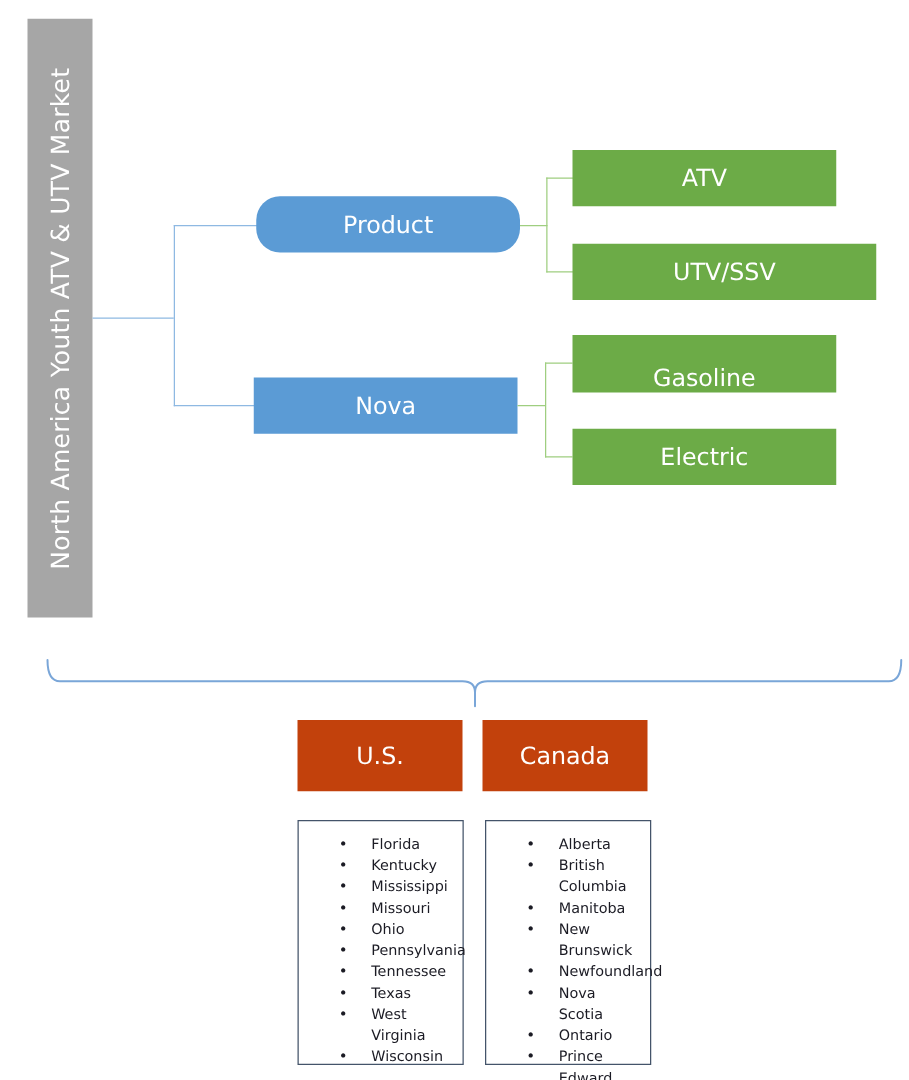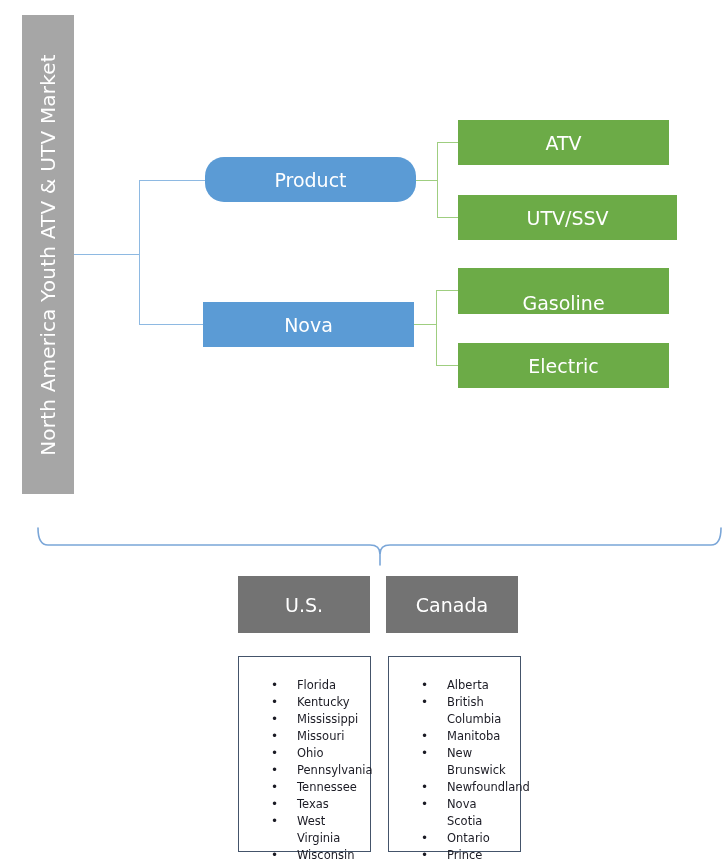--- a/index.html
+++ b/index.html
@@ -45,21 +45,21 @@
     align-items: center;
     justify-content: center;
     color: #ffffff;
     font-size: 19px;
     font-family: "DejaVu Sans", sans-serif;
     text-align: center;
     box-sizing: border-box;
   }
   .node.blue { background: #5b9bd5; }
   .node.green { background: #6cab47; }
-  .node.navy { background: #737373; }
+  .node.navy { background: #c2410c; }
   
   .conn {
     position: absolute;
     background: #8eb9e2;
   }
   .conn.h { height: 1px; }
   .conn.v { width: 1px; }
   .conn-green {
     position: absolute;
     background: #9fce80;
@@ -74,21 +74,21 @@
     width: 697px;
     height: 52px;
     pointer-events: none;
   }
   
   .list-panel {
     position: absolute;
     border: 1px solid #44546a;
     background: #ffffff;
     box-sizing: border-box;
-    padding: 20px 6px 8px 10px;
+    padding: 10px 6px 8px 10px;
   }
   .list-panel ul {
     margin: 0;
     padding: 0 0 0 22px;
     list-style: none;
   }
   .list-panel li {
     position: relative;
     color: #1b1b24;
     font-size: 11.5px;
@@ -132,21 +132,21 @@
   </div>
 
   <div class="conn-green h" style="left:416px; top:180px; width:22px;"></div>
   <div class="conn-green v" style="left:437px; top:142px; height:76px;"></div>
   <div class="conn-green h" style="left:437px; top:142px; width:22px;"></div>
   <div class="conn-green h" style="left:437px; top:217px; width:22px;"></div>
 
   <div class="node green" style="left:458px; top:120px; width:211px; height:45px;">
     <span>ATV</span>
   </div>
-  <div class="node green" style="left:458px; top:195px; width:219px; height:45px;">
+  <div class="node green" style="left:458px; top:195px; width:243px; height:45px;">
     <span>UTV/SSV</span>
   </div>
 
   <div class="node blue" style="left:203px; top:302px; width:211px; height:45px;">
     <span>Nova</span>
   </div>
 
   <div class="conn-green h" style="left:414px; top:324px; width:22px;"></div>
   <div class="conn-green v" style="left:436px; top:290px; height:76px;"></div>
   <div class="conn-green h" style="left:436px; top:290px; width:22px;"></div>

